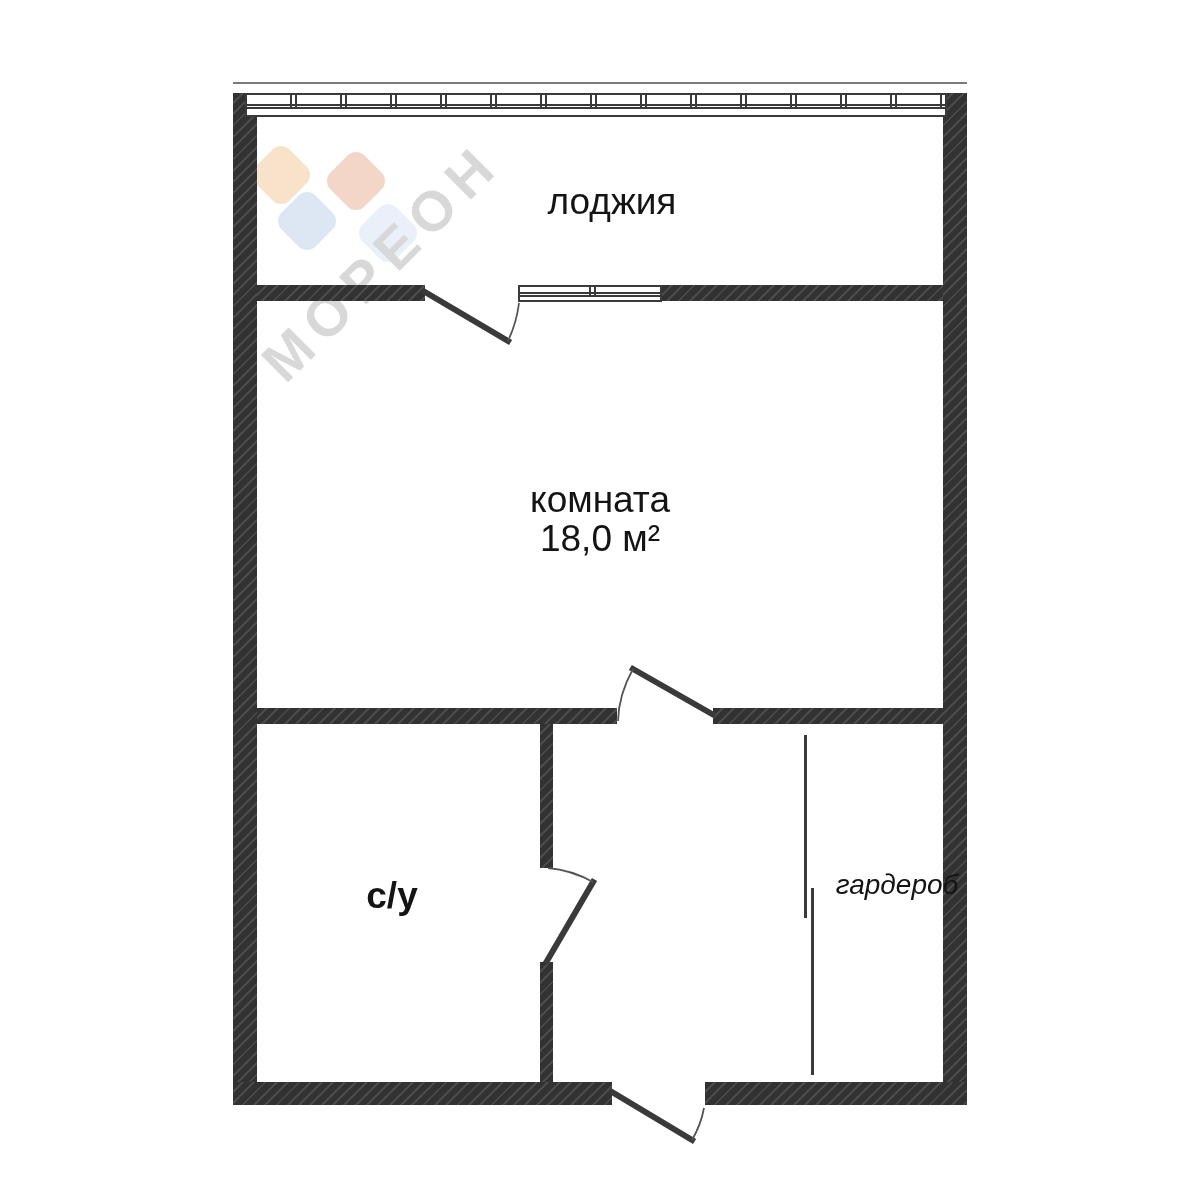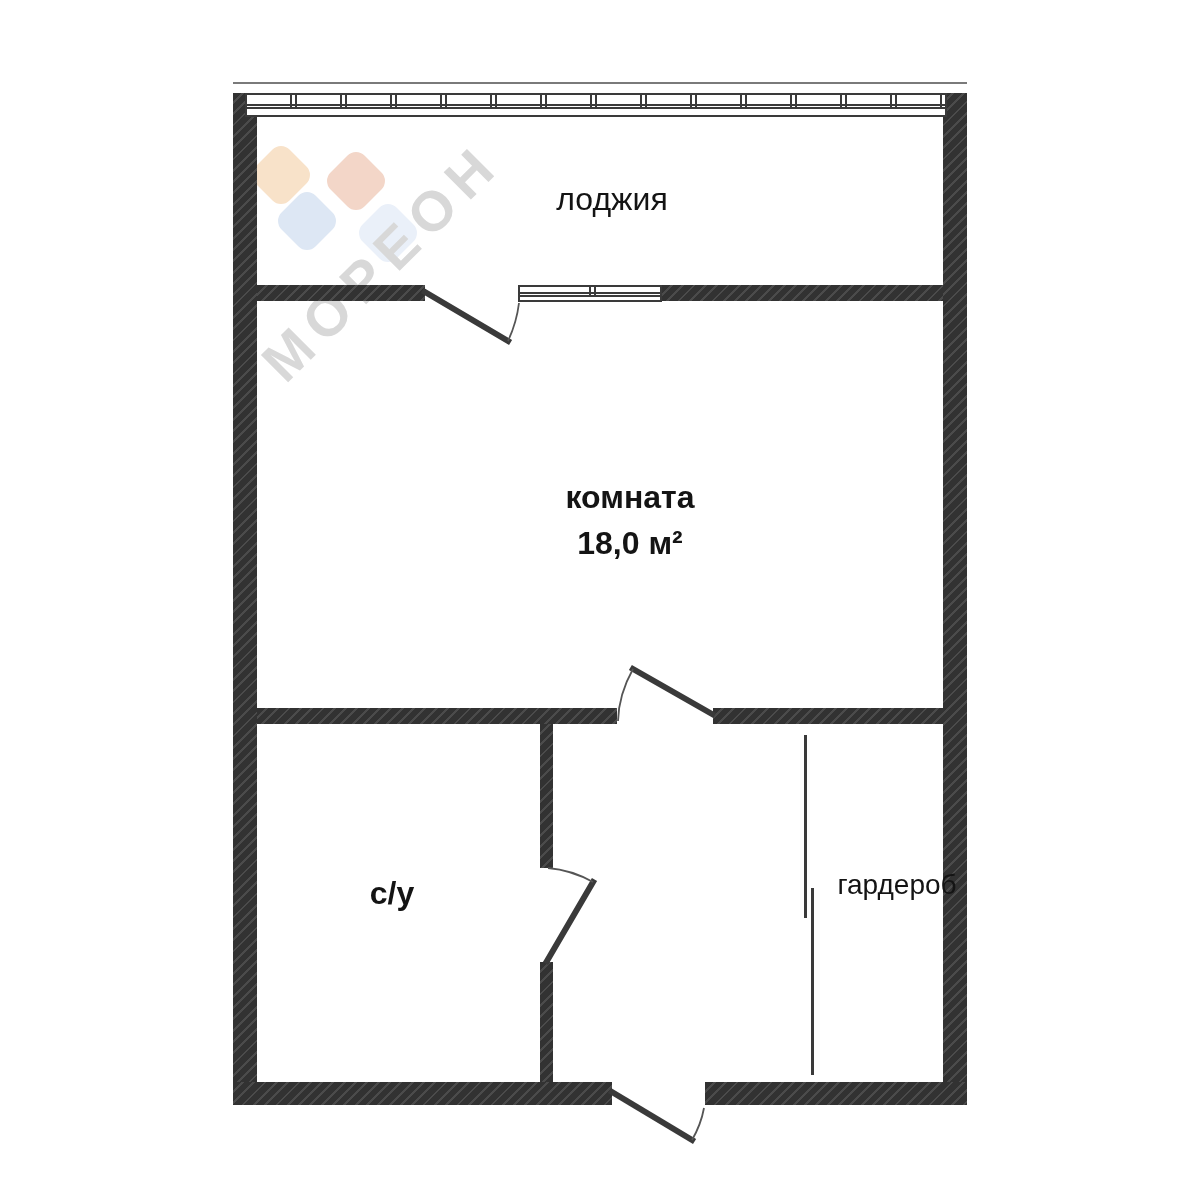--- a/index.html
+++ b/index.html
@@ -32,23 +32,23 @@
   .thinline{position:absolute;z-index:1;background:#7a7a7a;}
   
   .slide{position:absolute;z-index:2;width:3px;background:var(--line,#3a3a3a);}
   
   svg.doors{position:absolute;left:0;top:0;z-index:2;pointer-events:none;}
   .leaf{stroke:var(--line,#3a3a3a);stroke-width:6;fill:none;stroke-linecap:square;}
   .arc{stroke:var(--arc,#555555);stroke-width:1.8;fill:none;}
   
   .room-label{
     position:absolute;z-index:3;width:220px;text-align:center;
-    color:var(--text,#141414);font-size:32px;line-height:1.0;white-space:nowrap;
+    color:var(--text,#141414);font-size:37px;line-height:1.0;white-space:nowrap;
   }
-  .room-label .area{display:block;margin-top:14px;}
+  .room-label .area{display:block;margin-top:2px;}
   .label-sm{font-size:28px;}
   
   .wm-text{
     position:absolute;z-index:1;left:381px;top:262px;
     transform:translate(-50%,-50%) rotate(-45deg);
     font-size:56px;font-weight:bold;letter-spacing:10px;
     color:var(--watermark,#d8d8d8);white-space:nowrap;
   }
   .diamond{
     position:absolute;z-index:1;width:48px;height:48px;border-radius:12px;
@@ -103,26 +103,26 @@
     <path class="leaf" d="M547,961 L593,882"></path>
     <path class="arc" d="M593,882 Q571.4,870 548,868"></path>
     <path class="leaf" d="M612,1092 L692,1140"></path>
     <path class="arc" d="M692,1140 Q701,1124.5 704,1108"></path>
   </svg>
 
   <div class="room-label" style="left:502px;top:183px;">
     <span>лоджия</span>
   </div>
 
-  <div class="room-label" style="left:520px;top:481px;font-weight:bold;">
+  <div class="room-label" style="left:490px;top:481px;">
     <span>комната</span>
     <span class="area">18,0 м²</span>
   </div>
 
   <div class="room-label" style="left:282px;top:877px;font-weight:bold;">
     <span>с/у</span>
   </div>
 
-  <div class="room-label label-sm" style="left:787px;top:871px;">
+  <div class="room-label label-sm" style="left:787px;top:871px;font-style:italic;">
     <span>гардероб</span>
   </div>
 
 </div>
 
 </body></html>

